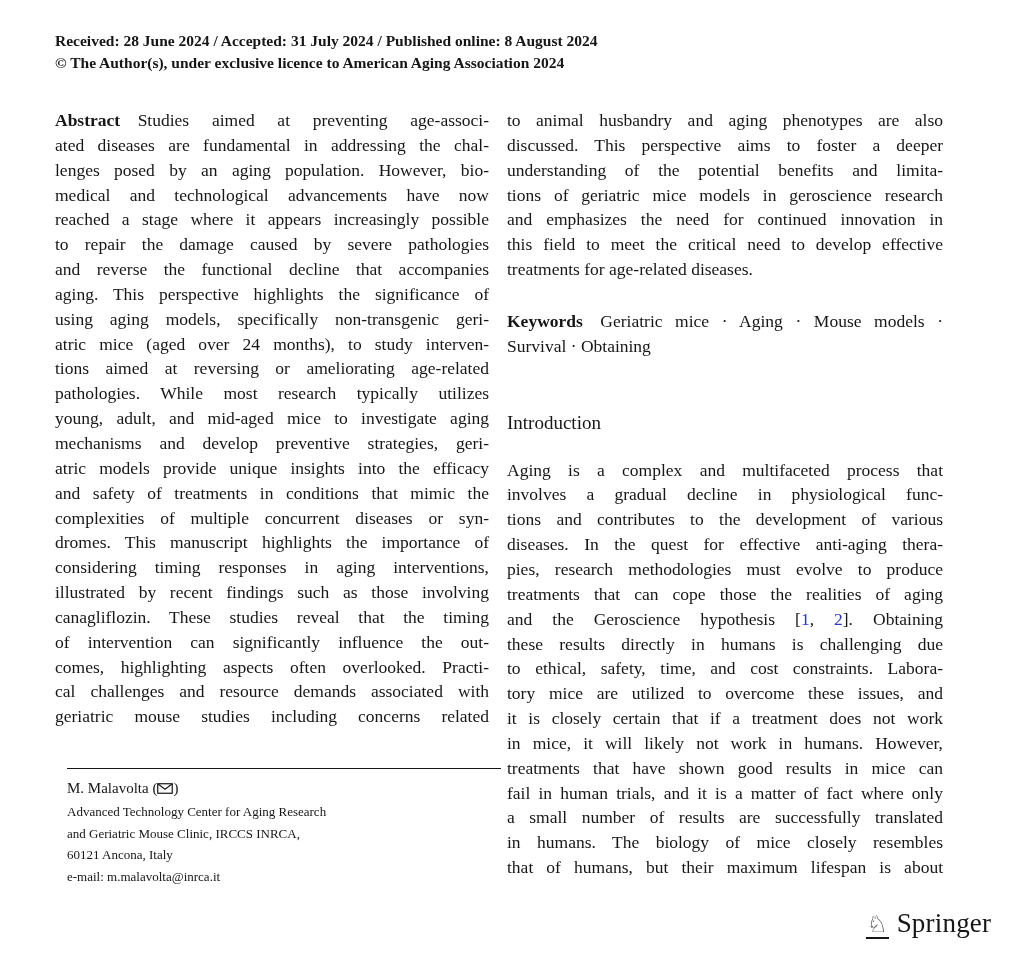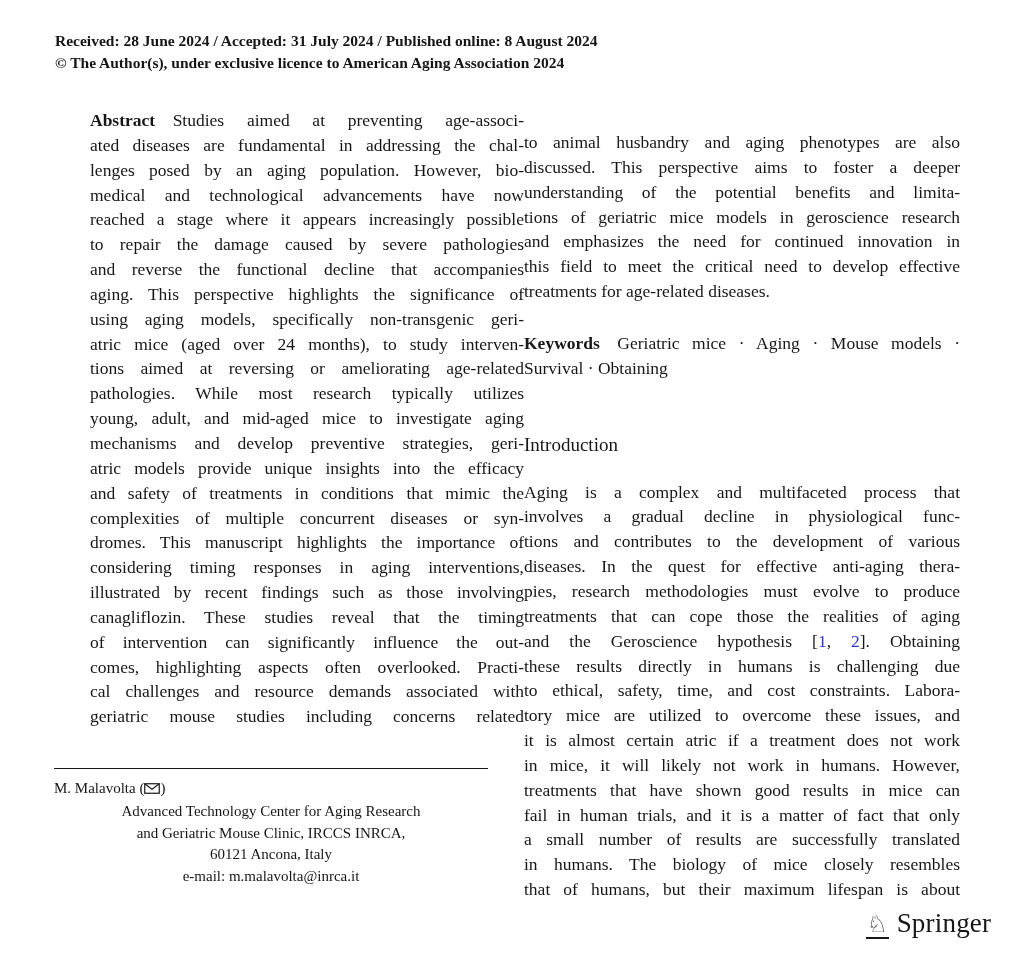--- a/index.html
+++ b/index.html
@@ -3,30 +3,30 @@
 <meta charset="utf-8">
 <style>
   html,body{margin:0;padding:0;}
   body{
     width:1010px;height:963px;position:relative;background:#ffffff;
     font-family:"Liberation Serif",serif;color:#161616;
     overflow:hidden;
   }
   .header{position:absolute;left:55px;top:30px;font-size:15.5px;line-height:21.5px;font-weight:bold;}
   .col{position:absolute;top:108px;}
-  .col-left{left:55px;width:434px;margin-left:35px;}
-  .col-right{left:524px;width:436px;margin-top:22px;}
+  .col-left{left:55px;width:434px;}
+  .col-right{left:507px;width:436px;}
   .body-lines .line{font-size:17.5px;line-height:24.85px;}
   .justified .line{text-align:justify;text-align-last:justify;}
   .justified .line.last{text-align-last:left;}
   .keywords-block{margin-top:27px;}
   .section-heading{font-size:19px;font-weight:normal;margin-top:51px;margin-bottom:23px;line-height:25px;}
   .cite{color:#2b35c8;cursor:pointer;}
-  .footer{position:absolute;left:54px;top:768px;width:434px;border-top:1.5px solid #161616;padding-top:9px;}
-  .footer .line{font-size:15px;line-height:21.8px;text-align:center;}
+  .footer{position:absolute;left:67px;top:768px;width:434px;border-top:1.5px solid #161616;padding-top:9px;}
+  .footer .line{font-size:13px;line-height:21.8px;text-align:left;}
   .author-line{font-size:15px;line-height:21.8px;}
   .envelope{display:inline-block;vertical-align:-1px;}
   .brand{position:absolute;left:866px;top:908px;display:flex;align-items:flex-end;gap:8px;}
   .knight{font-family:"DejaVu Sans",sans-serif;font-size:23px;line-height:1;border-bottom:2px solid #161616;padding:0 1px 1px 1px;}
   .publisher{font-size:27px;letter-spacing:0.2px;}
 </style>
 </head>
 <body>
 
 <div class="header">
@@ -86,24 +86,24 @@
       <div class="line">Aging is a complex and multifaceted process that</div>
       <div class="line">involves a gradual decline in physiological func-</div>
       <div class="line">tions and contributes to the development of various</div>
       <div class="line">diseases. In the quest for effective anti-aging thera-</div>
       <div class="line">pies, research methodologies must evolve to produce</div>
       <div class="line">treatments that can cope those the realities of aging</div>
       <div class="line">and the Geroscience hypothesis [<span class="cite">1</span>, <span class="cite">2</span>]. Obtaining</div>
       <div class="line">these results directly in humans is challenging due</div>
       <div class="line">to ethical, safety, time, and cost constraints. Labora-</div>
       <div class="line">tory mice are utilized to overcome these issues, and</div>
-      <div class="line">it is almost certain atric if a treatment does not work</div>
+      <div class="line">it is closely certain that if a treatment does not work</div>
       <div class="line">in mice, it will likely not work in humans. However,</div>
       <div class="line">treatments that have shown good results in mice can</div>
-      <div class="line">fail in human trials, and it is a matter of fact that only</div>
+      <div class="line">fail in human trials, and it is a matter of fact where only</div>
       <div class="line">a small number of results are successfully translated</div>
       <div class="line">in humans. The biology of mice closely resembles</div>
       <div class="line">that of humans, but their maximum lifespan is about</div>
     </div>
 </div>
 
 <div class="footer">
   <div class="author-line">
     <span>M. Malavolta (</span><span class="envelope"><svg width="16" height="11" viewBox="0 0 16 11">
           <rect x="0.75" y="0.75" width="14.5" height="9.5" fill="none" stroke="#161616" stroke-width="1.2"></rect>

